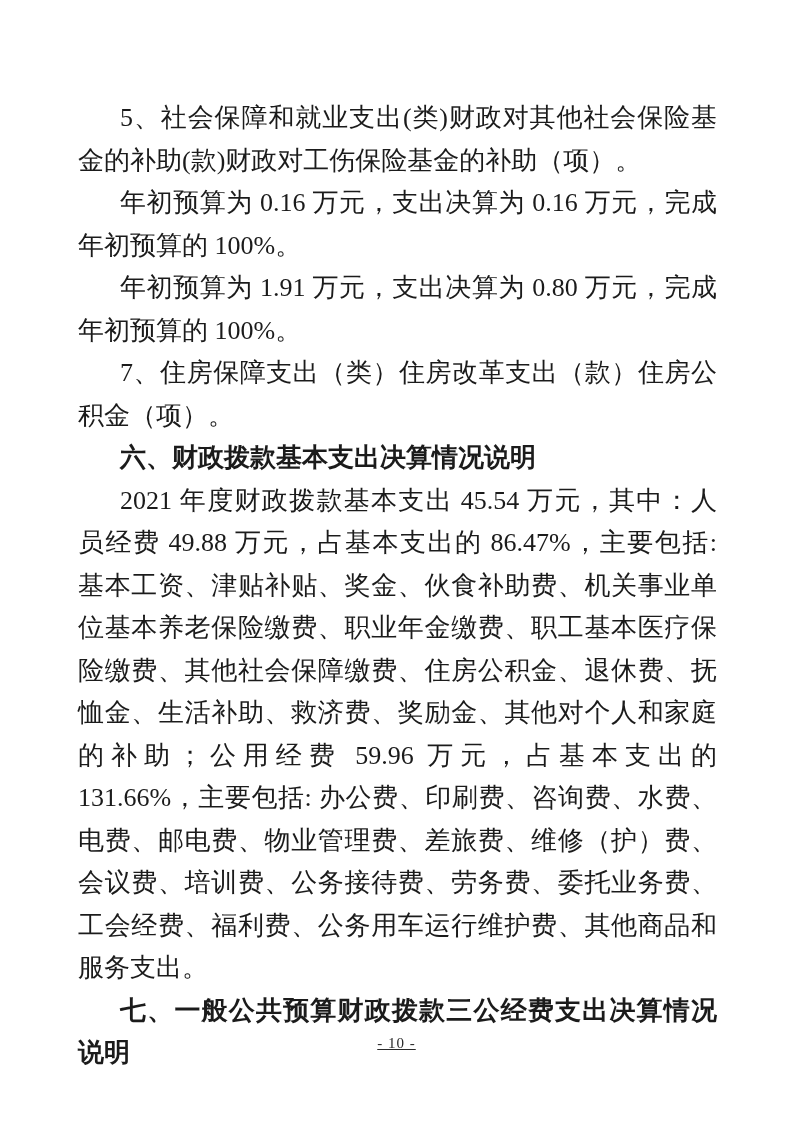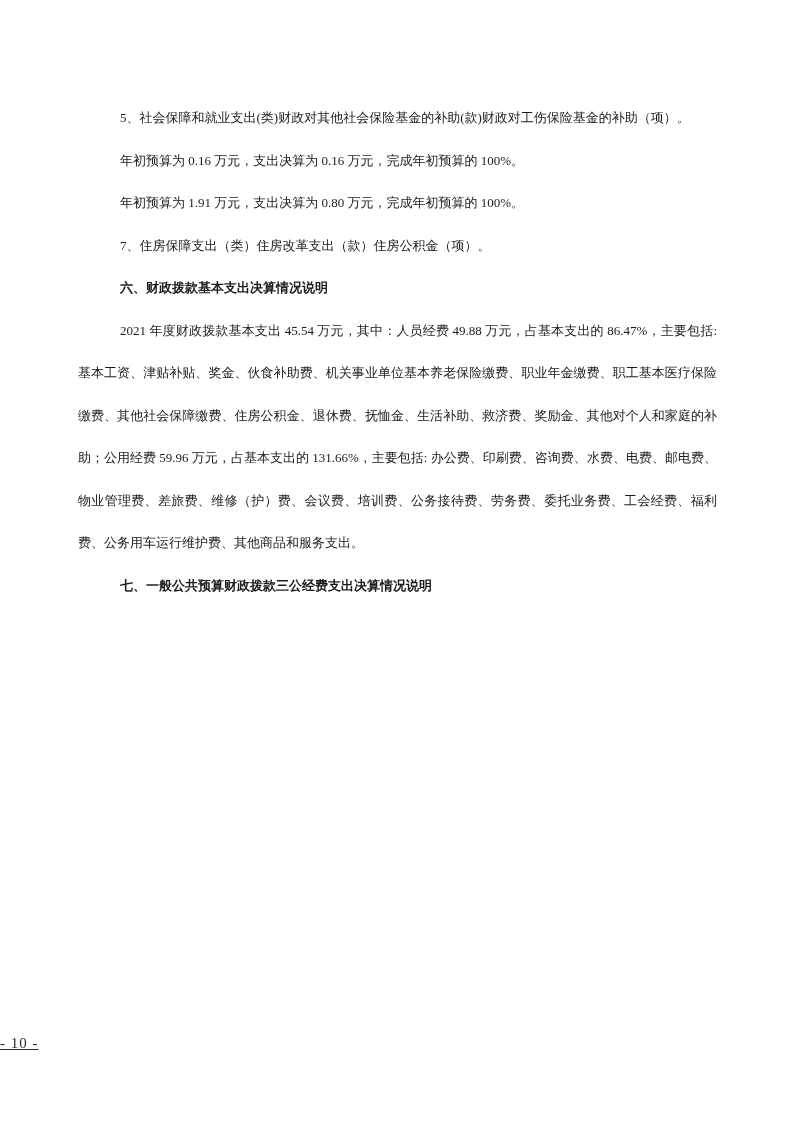--- a/index.html
+++ b/index.html
@@ -23,32 +23,33 @@
     width: 639px;
     font-size: 21px;
     line-height: 42.5px;
     text-align: justify;
   }
   .content p,
   .content h2 {
     margin: 0;
     padding: 0;
     text-indent: 42px;
-    font-size: 13px;
+    font-size: 26px;
     line-height: 42.5px;
     font-family: Liberation Serif, serif;
   }
   .content h2 {
     font-weight: bold;
   }
   .page-footer {
     position: absolute;
     top: 1033px;
     left: 0;
     width: 100%;
+    text-align: center;
     font-size: 15px;
     line-height: 20px;
     color: #2a2a2a;
     letter-spacing: 1px;
     text-decoration: underline;
   }
 </style>
 </head>
 <body>
 

